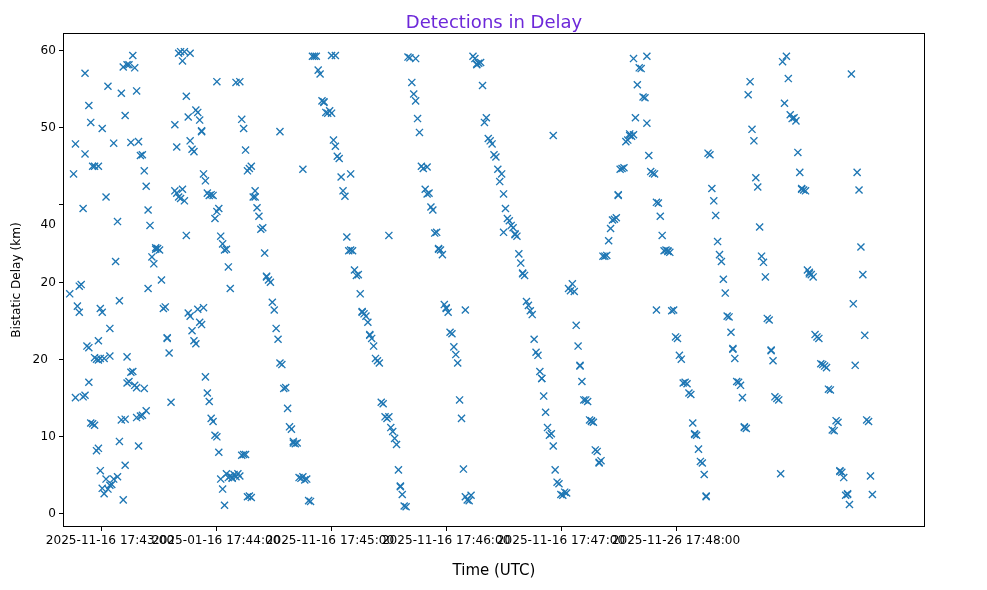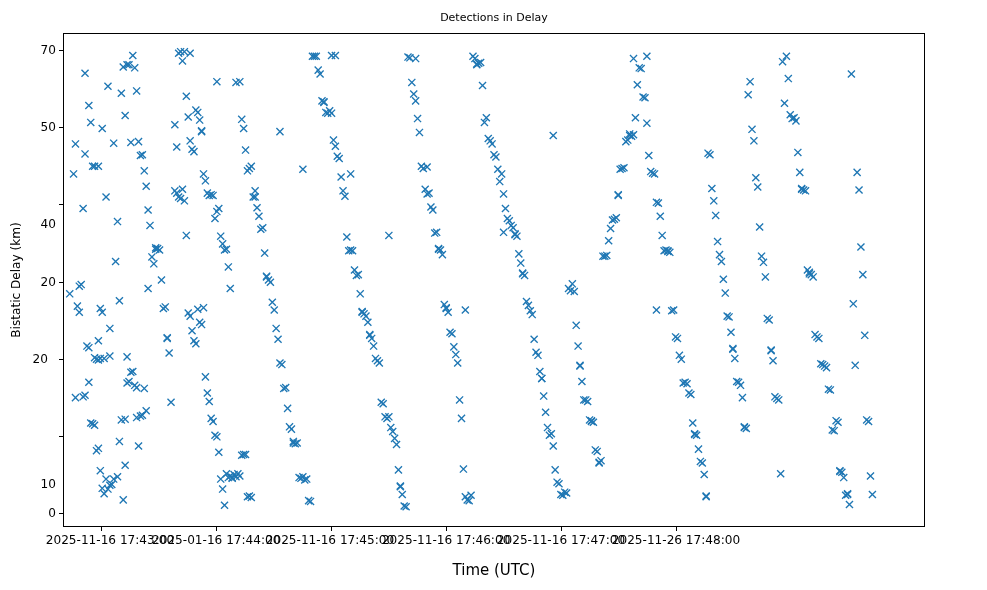--- a/index.html
+++ b/index.html
@@ -21,22 +21,22 @@
     width: 987px;
     height: 590px;
     background: #ffffff;
   }
   #chart-title {
     position: absolute;
     left: 63px;
     top: 11px;
     width: 862px;
     text-align: center;
-    font-size: 11px;
-    color: #000000;
+    font-size: 18px;
+    color: #6d28d9;
     white-space: nowrap;
   }
   #plot-area {
     position: absolute;
     left: 63px;
     top: 33px;
     width: 862px;
     height: 494px;
     border: 1.05px solid #000000;
     box-sizing: border-box;
@@ -117,31 +117,31 @@
 
   <div id="chart-title">Detections in Delay</div>
 
   <div id="ylabel-wrap">
     <div id="ylabel">Bistatic Delay (km)</div>
   </div>
 
   <div class="axis-ticks-y" id="ytick-container">
       <div class="ytick-label" style="top: 513.106px; left: 12px;">0</div>
       <div class="ytick-mark" style="top: 513.106px; left: 58.8px;"></div>
-      <div class="ytick-label" style="top: 435.919px; left: 12px; margin-top: 48px;">10</div>
+      <div class="ytick-label" style="top: 435.919px; left: 12px;">10</div>
       <div class="ytick-mark" style="top: 435.919px; left: 58.8px;"></div>
       <div class="ytick-label" style="top: 358.731px; left: 4px;">20</div>
       <div class="ytick-mark" style="top: 358.731px; left: 58.8px;"></div>
       <div class="ytick-label" style="top: 281.544px; left: 12px;">20</div>
       <div class="ytick-mark" style="top: 281.544px; left: 58.8px;"></div>
       <div class="ytick-label" style="top: 204.356px; left: 12px; margin-top: 20px;">40</div>
       <div class="ytick-mark" style="top: 204.356px; left: 58.8px;"></div>
       <div class="ytick-label" style="top: 127.169px; left: 12px;">50</div>
       <div class="ytick-mark" style="top: 127.169px; left: 58.8px;"></div>
-      <div class="ytick-label" style="top: 49.9813px; left: 12px;">70</div>
+      <div class="ytick-label" style="top: 49.9813px; left: 12px;">60</div>
       <div class="ytick-mark" style="top: 49.9813px; left: 58.8px;"></div>
     </div>
   <div class="axis-ticks-x" id="xtick-container">
       <div class="xtick-label" style="left: 110px;">2025-11-16 17:43:00</div>
       <div class="xtick-mark" style="left: 101.311px;"></div>
       <div class="xtick-label" style="left: 216.244px;">2025-01-16 17:44:00</div>
       <div class="xtick-mark" style="left: 216.244px;"></div>
       <div class="xtick-label" style="left: 330px;">2025-11-16 17:45:00</div>
       <div class="xtick-mark" style="left: 331.178px;"></div>
       <div class="xtick-label" style="left: 446.111px;">2025-11-16 17:46:00</div>

